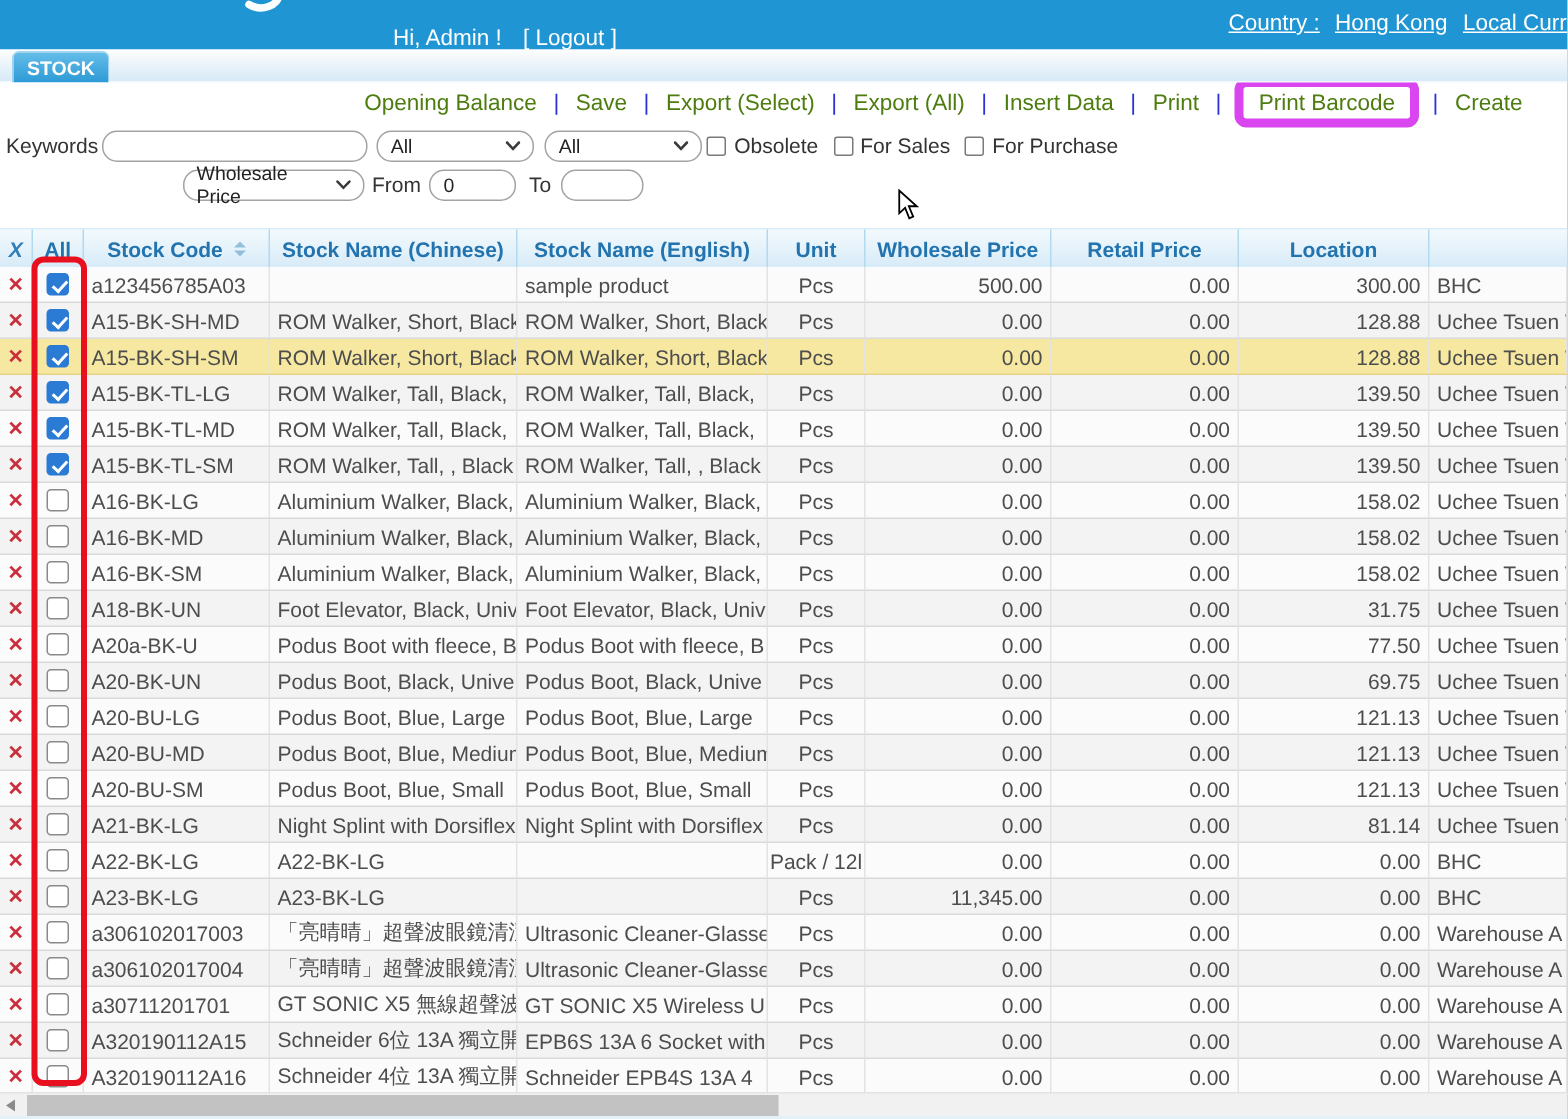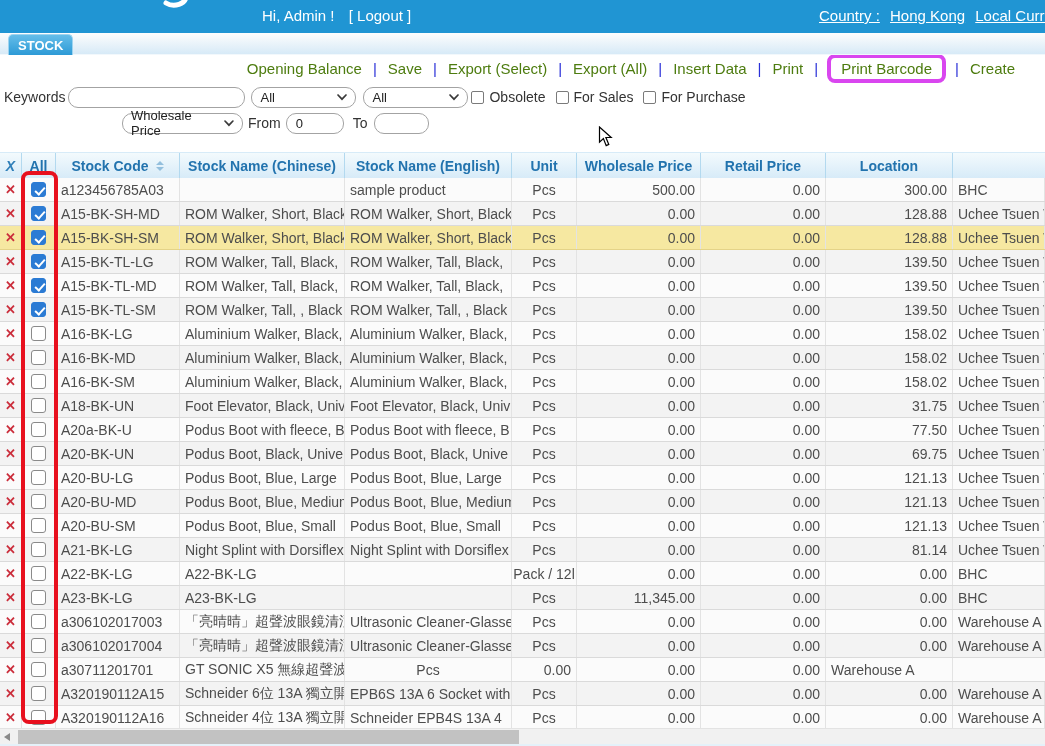--- a/index.html
+++ b/index.html
@@ -2,36 +2,36 @@
 <html><head>
 <meta charset="utf-8">
 <style>
   * { margin:0; padding:0; box-sizing:border-box; }
   body { background:#888; font-family:"Liberation Sans", sans-serif; }
   .screen { width:1045px; height:746px; position:relative; background:#fff; overflow:hidden; }
 
   
   .topbar { height:33px; background:#2095d3; position:relative; color:#fff; }
   .logo-frag { position:absolute; left:160px; top:-2px; }
-  .greet { position:absolute; left:262px; top:7px; font-size:15px; white-space:nowrap; }
+  .greet { position:absolute; left:262px; top:17px; font-size:15px; white-space:nowrap; }
   .greet .logout { margin-left:10px; cursor:pointer; }
   .country { position:absolute; left:819px; top:7px; font-size:15px; white-space:nowrap; }
   .country span { margin-right:6px;text-decoration:underline; }
 
   
   .tabstrip { height:22px; background:linear-gradient(#fdfdfd,#d7eaf7); position:relative; border-bottom:1px solid #f2f8fc;padding-left:47px; }
   .tab { position:absolute; left:8px; top:1px; height:21px; padding:3px 9px 0; background:linear-gradient(#64bde9,#2d9ad6); border:1px solid #9ed4f0; border-bottom:none; border-radius:5px 5px 0 0; color:#fff; font-weight:bold; font-size:13px; cursor:pointer; }
 
   
   .toolbar { height:26px; display:flex; align-items:center; justify-content:flex-end; padding-right:30px; font-size:15px; }
   .tb-wrap { display:flex; align-items:center; }
   .tb-sep { color:#2b31d8; margin:0 11px; }
   .tb-wrap:first-child .tb-sep { display:none; }
   .tb-item { color:#4d7c0f; cursor:pointer; white-space:nowrap; }
-  .tb-item.hl { border:4px solid #d946ef; border-radius:8px; padding:2px 10px; margin:-2px -2px; }
+  .tb-item.hl { border:6px solid #d946ef; border-radius:8px; padding:2px 10px; margin:-2px -2px; }
 
   
   .filters { padding:4px 0 0 4px; font-size:14px; color:#333; }
   .f-row { display:flex; align-items:center; height:24px; margin-bottom:2px; }
   .f-label { margin-right:3px; }
   input.f-input { border:1px solid #a3a3a3; border-radius:10px; height:21px; font-size:13px; padding:0 9px; background:#fff; outline:none; font-family:inherit; color:#222; }
   .f-select { border:1px solid #a3a3a3; border-radius:10px; height:21px; display:flex; align-items:center; justify-content:space-between; padding:0 8px; background:#fff; font-size:13px; color:#222; cursor:pointer; }
   .fcb { width:13px; height:13px; border:1px solid #7a7a7a; border-radius:2px; background:#fff; margin:0 5px 0 8px; cursor:pointer; flex:0 0 auto; }
   .fcb-label { margin-right:2px; }
 
@@ -466,20 +466,21 @@
         <div class="td num">0.00</div>
         <div class="td">Warehouse A</div>
       </div>
         <div class="trow">
         <div class="td ctr del">✕</div>
         <div class="td ctr">
           <div class="cb"></div>
         </div>
         <div class="td">a30711201701</div>
         <div class="td">GT SONIC X5 無線超聲波</div>
+        <div class="td">GT SONIC X5 Wireless U</div>
         <div class="td ctr">Pcs</div>
         <div class="td num">0.00</div>
         <div class="td num">0.00</div>
         <div class="td num">0.00</div>
         <div class="td">Warehouse A</div>
       </div>
         <div class="trow">
         <div class="td ctr del">✕</div>
         <div class="td ctr">
           <div class="cb"></div>

